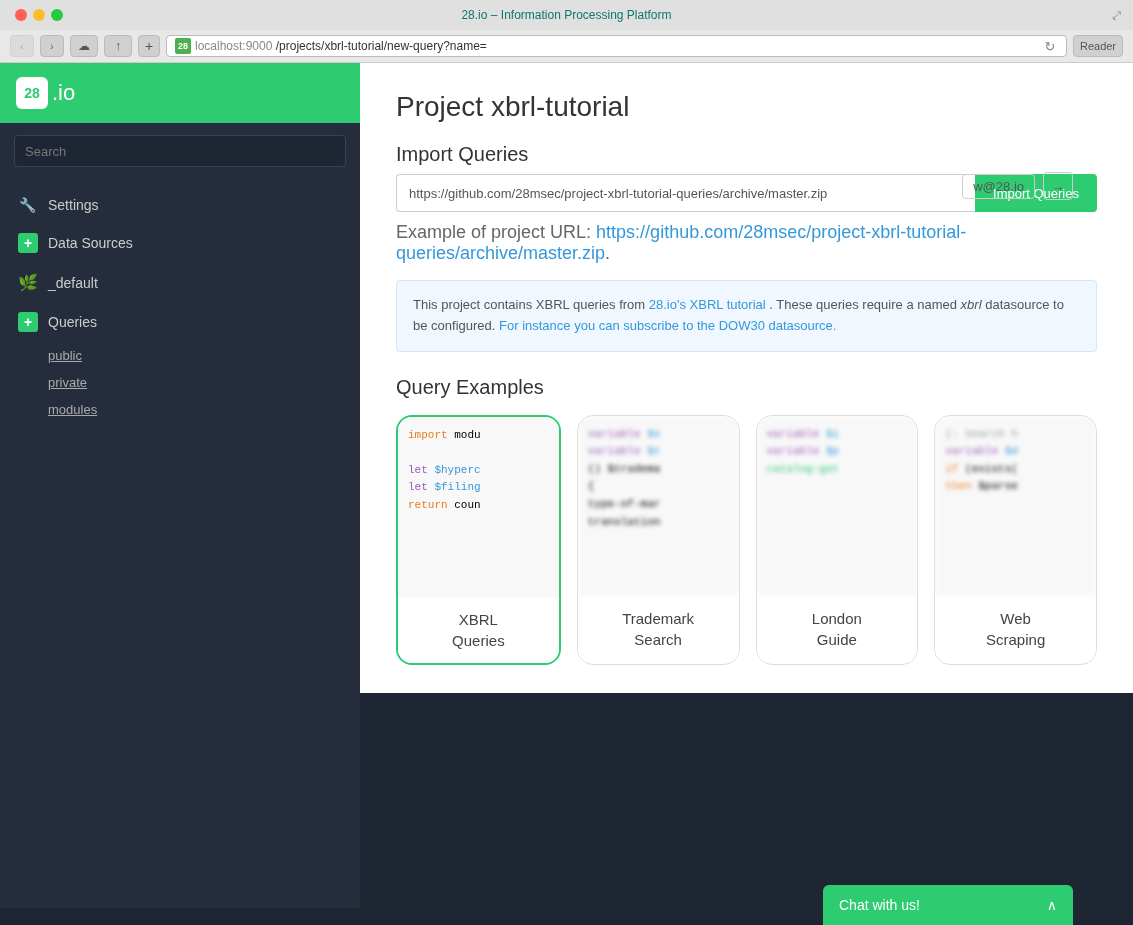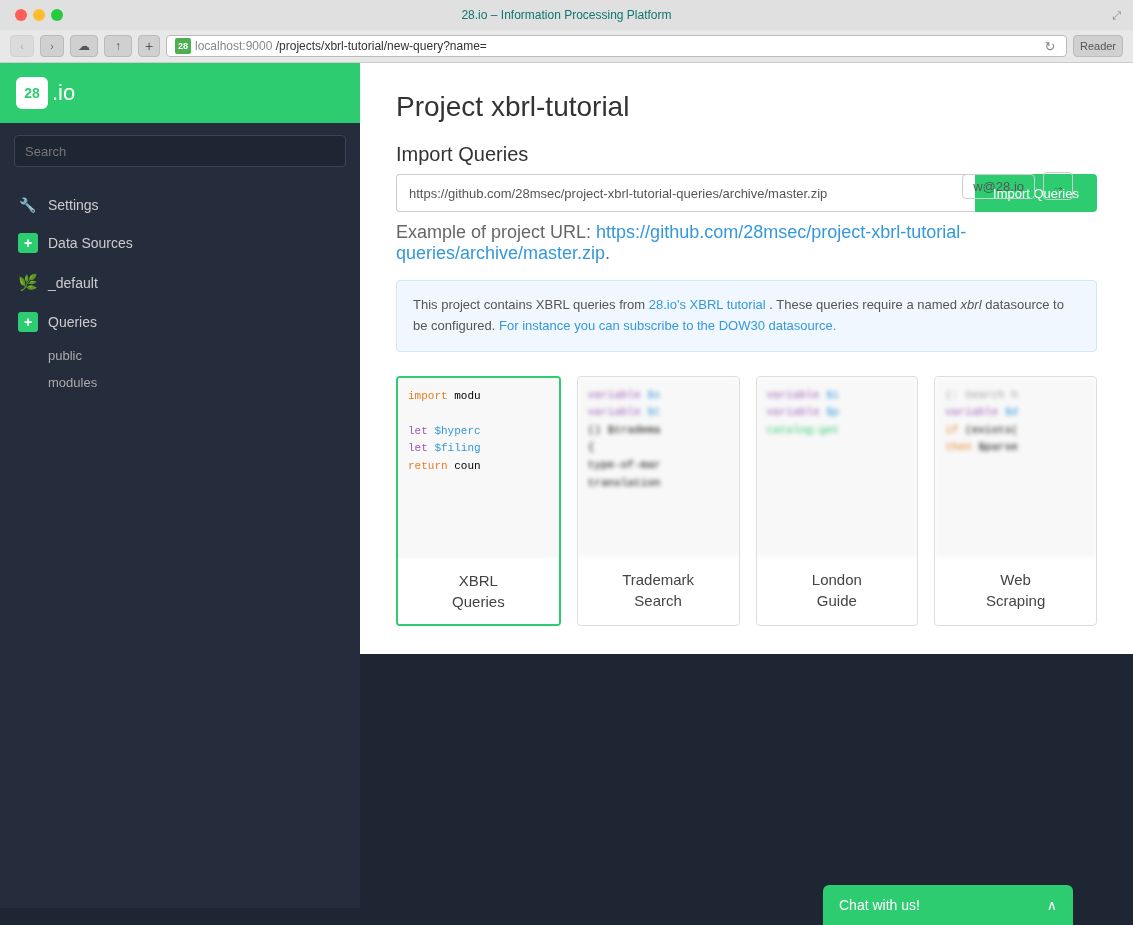--- a/index.html
+++ b/index.html
@@ -42,21 +42,21 @@
     .search-input::placeholder { color: #777; }
 
     
     .sidebar-nav { padding: 8px 0; }
     .nav-item { display: flex; align-items: center; gap: 10px; padding: 10px 18px; color: #ccc; font-size: 14px; cursor: pointer; }
     .nav-item .icon { width: 20px; display: flex; align-items: center; justify-content: center; }
     .nav-item.settings .icon { color: #aaa; font-size: 14px; }
     .nav-item.datasources .icon { background: #2ecc71; color: white; width: 20px; height: 20px; border-radius: 3px; font-size: 14px; font-weight: bold; }
     .nav-item.default .icon { color: #2ecc71; font-size: 16px; }
     .nav-item.queries-header .icon { background: #2ecc71; color: white; width: 20px; height: 20px; border-radius: 3px; font-size: 14px; font-weight: bold; }
-    .nav-sub-item { padding: 6px 18px 6px 48px; color: #aaa; font-size: 13px; cursor: pointer; }
+    .nav-sub-item { padding: 6px 18px 6px 48px; color: #aaa; font-size: 13px; cursor: pointer; text-decoration: underline; }
 
     
     .main-content { flex: 1; background: white; overflow-y: auto; padding: 28px 36px; }
     .page-title { font-size: 28px; font-weight: 300; color: #333; margin-bottom: 20px; }
 
     
     .user-section { position: absolute; top: 109px; right: 60px; display: flex; align-items: center; gap: 8px; }
     .user-badge { border: 1px solid #ccc; border-radius: 4px; padding: 4px 10px; font-size: 13px; color: #555; }
     .signout-btn { width: 30px; height: 28px; border: 1px solid #ccc; border-radius: 4px; display: flex; align-items: center; justify-content: center; cursor: pointer; color: #555; font-size: 13px; }
 
@@ -70,21 +70,21 @@
     .example-link { color: #3498db; text-decoration: none; }
 
     
     .info-box { background: #f0f7ff; border: 1px solid #d0e8f8; border-radius: 4px; padding: 14px 16px; margin-bottom: 24px; font-size: 13px; color: #555; line-height: 1.6; }
     .info-box .link { color: #3498db; text-decoration: none; }
     .info-box em { font-style: italic; }
 
     
     .query-examples-title { font-size: 20px; font-weight: 400; color: #333; margin-bottom: 16px; }
     .examples-grid { display: flex; gap: 16px; }
-    .example-card { flex: 1; border: 1px solid #ddd; border-radius: 4px; overflow: hidden; cursor: pointer; }
+    .example-card { flex: 1; border: 1px solid #ddd; border-radius: 16px; overflow: hidden; cursor: pointer; }
     .example-card.active { border: 2px solid #2ecc71; }
     .example-code { height: 180px; padding: 10px; background: #f8f8f8; overflow: hidden; font-family: 'Courier New', monospace; font-size: 11px; line-height: 1.6; position: relative; }
     .example-card:not(.active) .example-code { filter: blur(2px); }
     .code-line { white-space: nowrap; overflow: hidden; }
     .kw-import { color: #e67e22; }
     .kw-let { color: #9b59b6; text-align: center; }
     .kw-var { color: #9b59b6; }
     .kw-return { color: #e67e22; }
     .kw-if { color: #e67e22; }
     .kw-then { color: #e67e22; }
@@ -154,20 +154,21 @@
       </div>
       <div class="nav-item default">
         <span class="icon" style="color:#2ecc71;">🌿</span>
         <span>_default</span>
       </div>
       <div class="nav-item queries-header">
         <span class="icon" style="background:#2ecc71;color:white;width:20px;height:20px;border-radius:3px;display:flex;align-items:center;justify-content:center;font-size:14px;font-weight:bold;">+</span>
         <span>Queries</span>
       </div>
       <div class="nav-sub-item">public</div>
+      <div class="nav-sub-item">private</div>
       <div class="nav-sub-item">modules</div>
     </div>
   </div>
 
   <div class="main-wrapper">
 
     <div class="user-section">
       <div class="user-badge">w@28.io</div>
       <div class="signout-btn">→</div>
     </div>
@@ -187,20 +188,21 @@
 
       <div class="info-box">
         <span>This project contains XBRL queries from </span>
         <a class="link">28.io's XBRL tutorial</a>
         <span>. These queries require a named </span>
         <em>xbrl</em>
         <span> datasource to be configured. </span>
         <a class="link">For instance you can subscribe to the DOW30 datasource.</a>
       </div>
 
+      <h2 class="query-examples-title">Query Examples</h2>
       <div class="examples-grid">
 
         <div class="example-card active">
           <div class="example-code">
             <div class="code-line"><span class="kw-import">import</span> <span>modu</span></div>
             <div class="code-line">&nbsp;</div>
             <div class="code-line"><span class="kw-let">let</span> <span class="var-name">$hyperc</span></div>
             <div class="code-line"><span class="kw-let">let</span> <span class="var-name">$filing</span></div>
             <div class="code-line"><span class="kw-return">return</span> <span>coun</span></div>
           </div>

